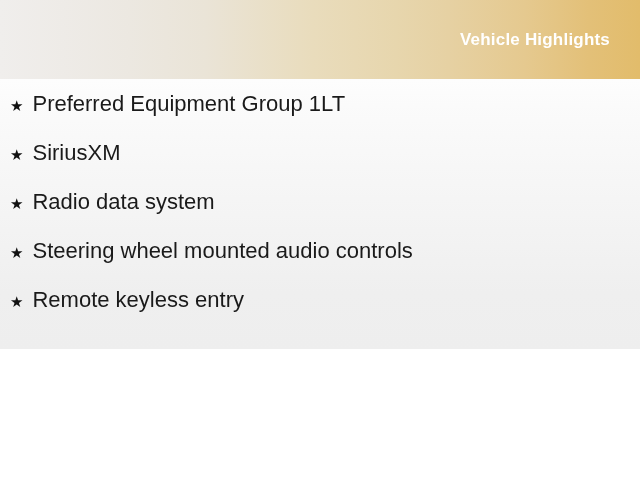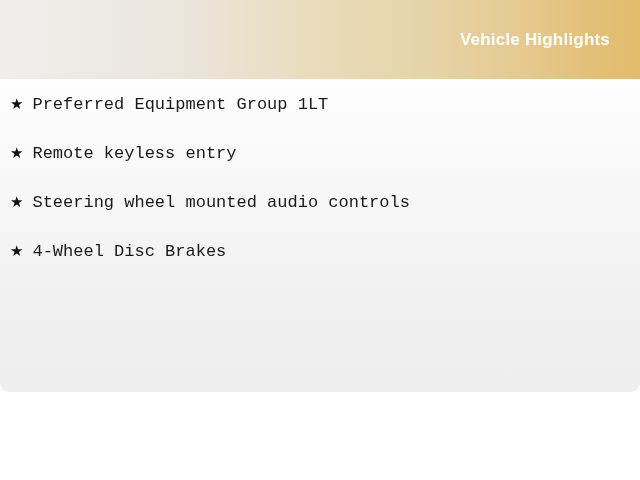--- a/index.html
+++ b/index.html
@@ -11,30 +11,29 @@
     width: 640px;
     height: 480px;
     overflow: hidden;
     font-family: "Liberation Sans", sans-serif;
     background: #ffffff;
   }
 
   #page {
     position: relative;
     width: 640px;
-    height: 392px;
+    height: 349px;
     background: linear-gradient(to bottom,
                 #ffffff 0%,
                 #ffffff 16%,
                 #fbfbfb 30%,
                 #f7f7f7 48%,
                 #f3f3f3 66%,
                 #efefef 84%,
                 #eeeeee 100%);
-    border-radius: 9px;
   }
 
   
   #header {
     position: absolute;
     left: 0;
     top: 0;
     width: 640px;
     height: 79px;
     background: linear-gradient(to right,
@@ -89,56 +88,59 @@
     color: #111111;
     font-size: 15px;
     line-height: 49px;
     vertical-align: baseline;
     text-align: left;
   }
 
   .highlight-label {
     display: inline-block;
     color: #1a1a1a;
-    font-size: 17px;
+    font-size: 22px;
     line-height: 49px;
     vertical-align: baseline;
-    font-family: Liberation Mono, monospace;
   }
 </style>
 </head>
 <body>
 
 <div id="page">
 
   <div id="header">
     <div id="header-title">Vehicle Highlights</div>
   </div>
 
   <ul id="highlights-list">
 
     <li class="highlight-item">
       <span class="star-icon">★</span>
       <span class="highlight-label">Preferred Equipment Group 1LT</span>
     </li>
 
-
-
+    <li class="highlight-item">
+      <span class="star-icon">★</span>
+      <span class="highlight-label">SiriusXM</span>
+    </li>
 
 
     <li class="highlight-item">
       <span class="star-icon">★</span>
-      <span class="highlight-label">Remote keyless entry</span>
+      <span class="highlight-label">Radio data system</span>
     </li>
+
 
     <li class="highlight-item">
       <span class="star-icon">★</span>
       <span class="highlight-label">Steering wheel mounted audio controls</span>
     </li>
 
     <li class="highlight-item">
       <span class="star-icon">★</span>
-      <span class="highlight-label">4-Wheel Disc Brakes</span>
+      <span class="highlight-label">Remote keyless entry</span>
     </li>
+
 
   </ul>
 
 </div>
 
 </body></html>

